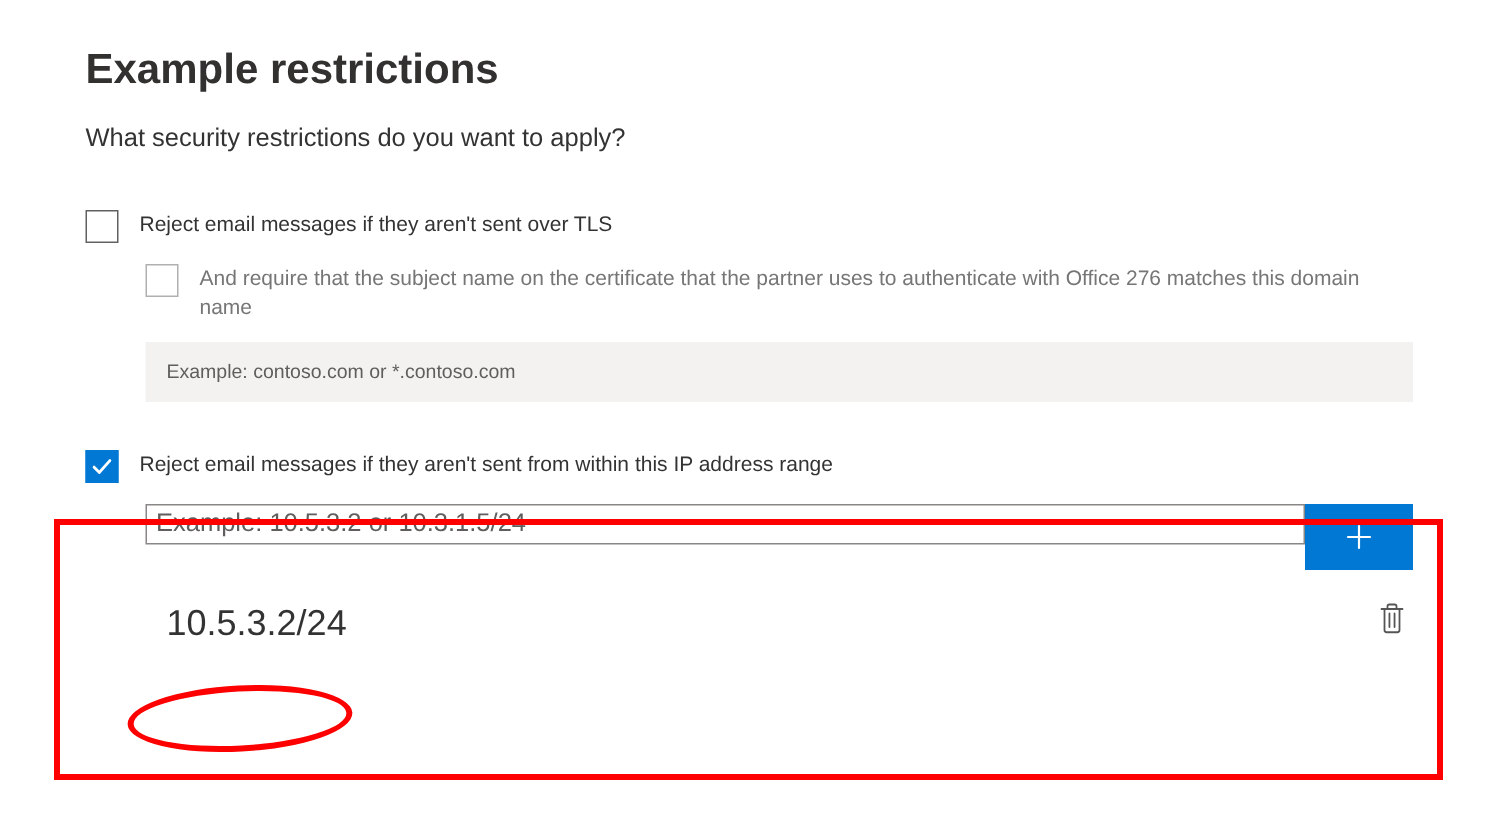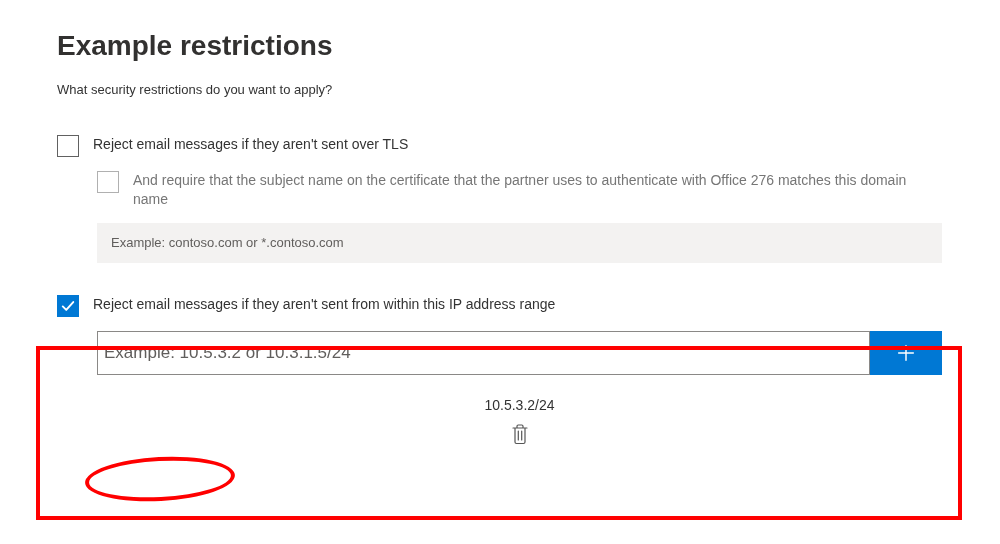--- a/index.html
+++ b/index.html
@@ -16,21 +16,21 @@
     box-sizing: border-box;
     position: relative;
   }
   .title {
     font-size: 28px;
     font-weight: 700;
     color: #323130;
     margin: 0 0 20px 0;
   }
   .subtitle {
-    font-size: 13px;
+    font-size: 17px;
     color: #333333;
     margin: 0 0 38px 0;
   }
 
   .row {
     display: flex;
     align-items: flex-start;
     gap: 14px;
   }
 
@@ -88,21 +88,21 @@
   }
 
   .ip-row {
     margin-top: 14px;
     margin-left: 40px;
     display: flex;
     width: 845px;
   }
   .ip-input {
     flex: 1 1 auto;
-    height: 44px;
+    height: 27px;
     border: 1px solid #8a8886;
     box-sizing: border-box;
     padding: 0 6px;
     font-size: 17px;
     color: #ec4899;
     outline: none;
   }
   .ip-input::placeholder { color: #605e5c; }
   .add-btn {
     flex: 0 0 72px;
@@ -116,23 +116,22 @@
 
   .ip-list {
     margin-top: 16px;
     margin-left: 40px;
     width: 845px;
   }
   .ip-item {
     display: flex;
     align-items: center;
     justify-content: space-between;
-    font-size: 14px;
-    color: #333333;
-    flex-direction: column;
+    font-size: 24px;
+    color: #333333;
   }
   .ip-item .val {
     padding: 6px 14px;
   }
   .trash {
     cursor: pointer;
     padding: 4px;
   }
 
   

